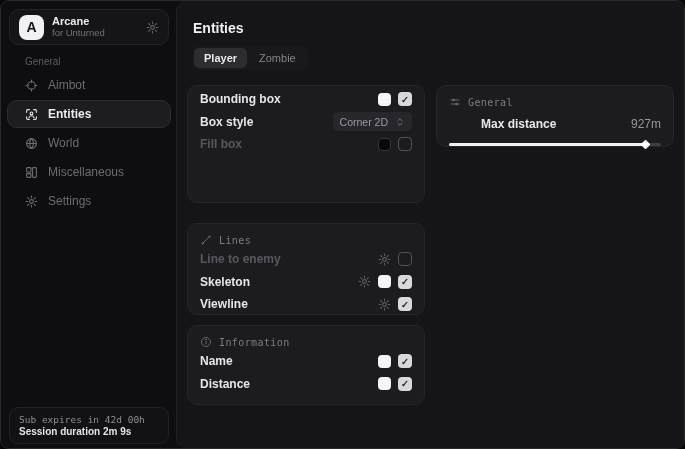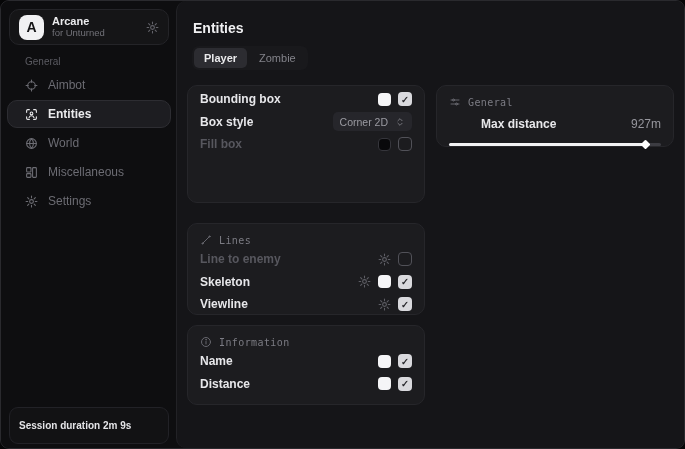--- a/index.html
+++ b/index.html
@@ -182,20 +182,21 @@
           <svg width="13" height="13" viewBox="0 0 24 24">
               <circle cx="12" cy="12" r="3.5"></circle>
               <path d="M12 2v3M12 19v3M2 12h3M19 12h3M4.9 4.9l2.2 2.2M16.9 16.9l2.2 2.2M19.1 4.9l-2.2 2.2M7.1 16.9l-2.2 2.2"></path>
             </svg>
         </span>
         <span>Settings</span>
       </div>
     </div>
 
     <div class="sub-card">
+      <div class="sub-line1">Sub expires in 42d 00h</div>
       <div class="sub-line2">Session duration 2m 9s</div>
     </div>
   </div>
 
   <div class="main">
 
     <div class="page-title">Entities</div>
 
     <div class="tabs">
       <div class="tab active">Player</div>

